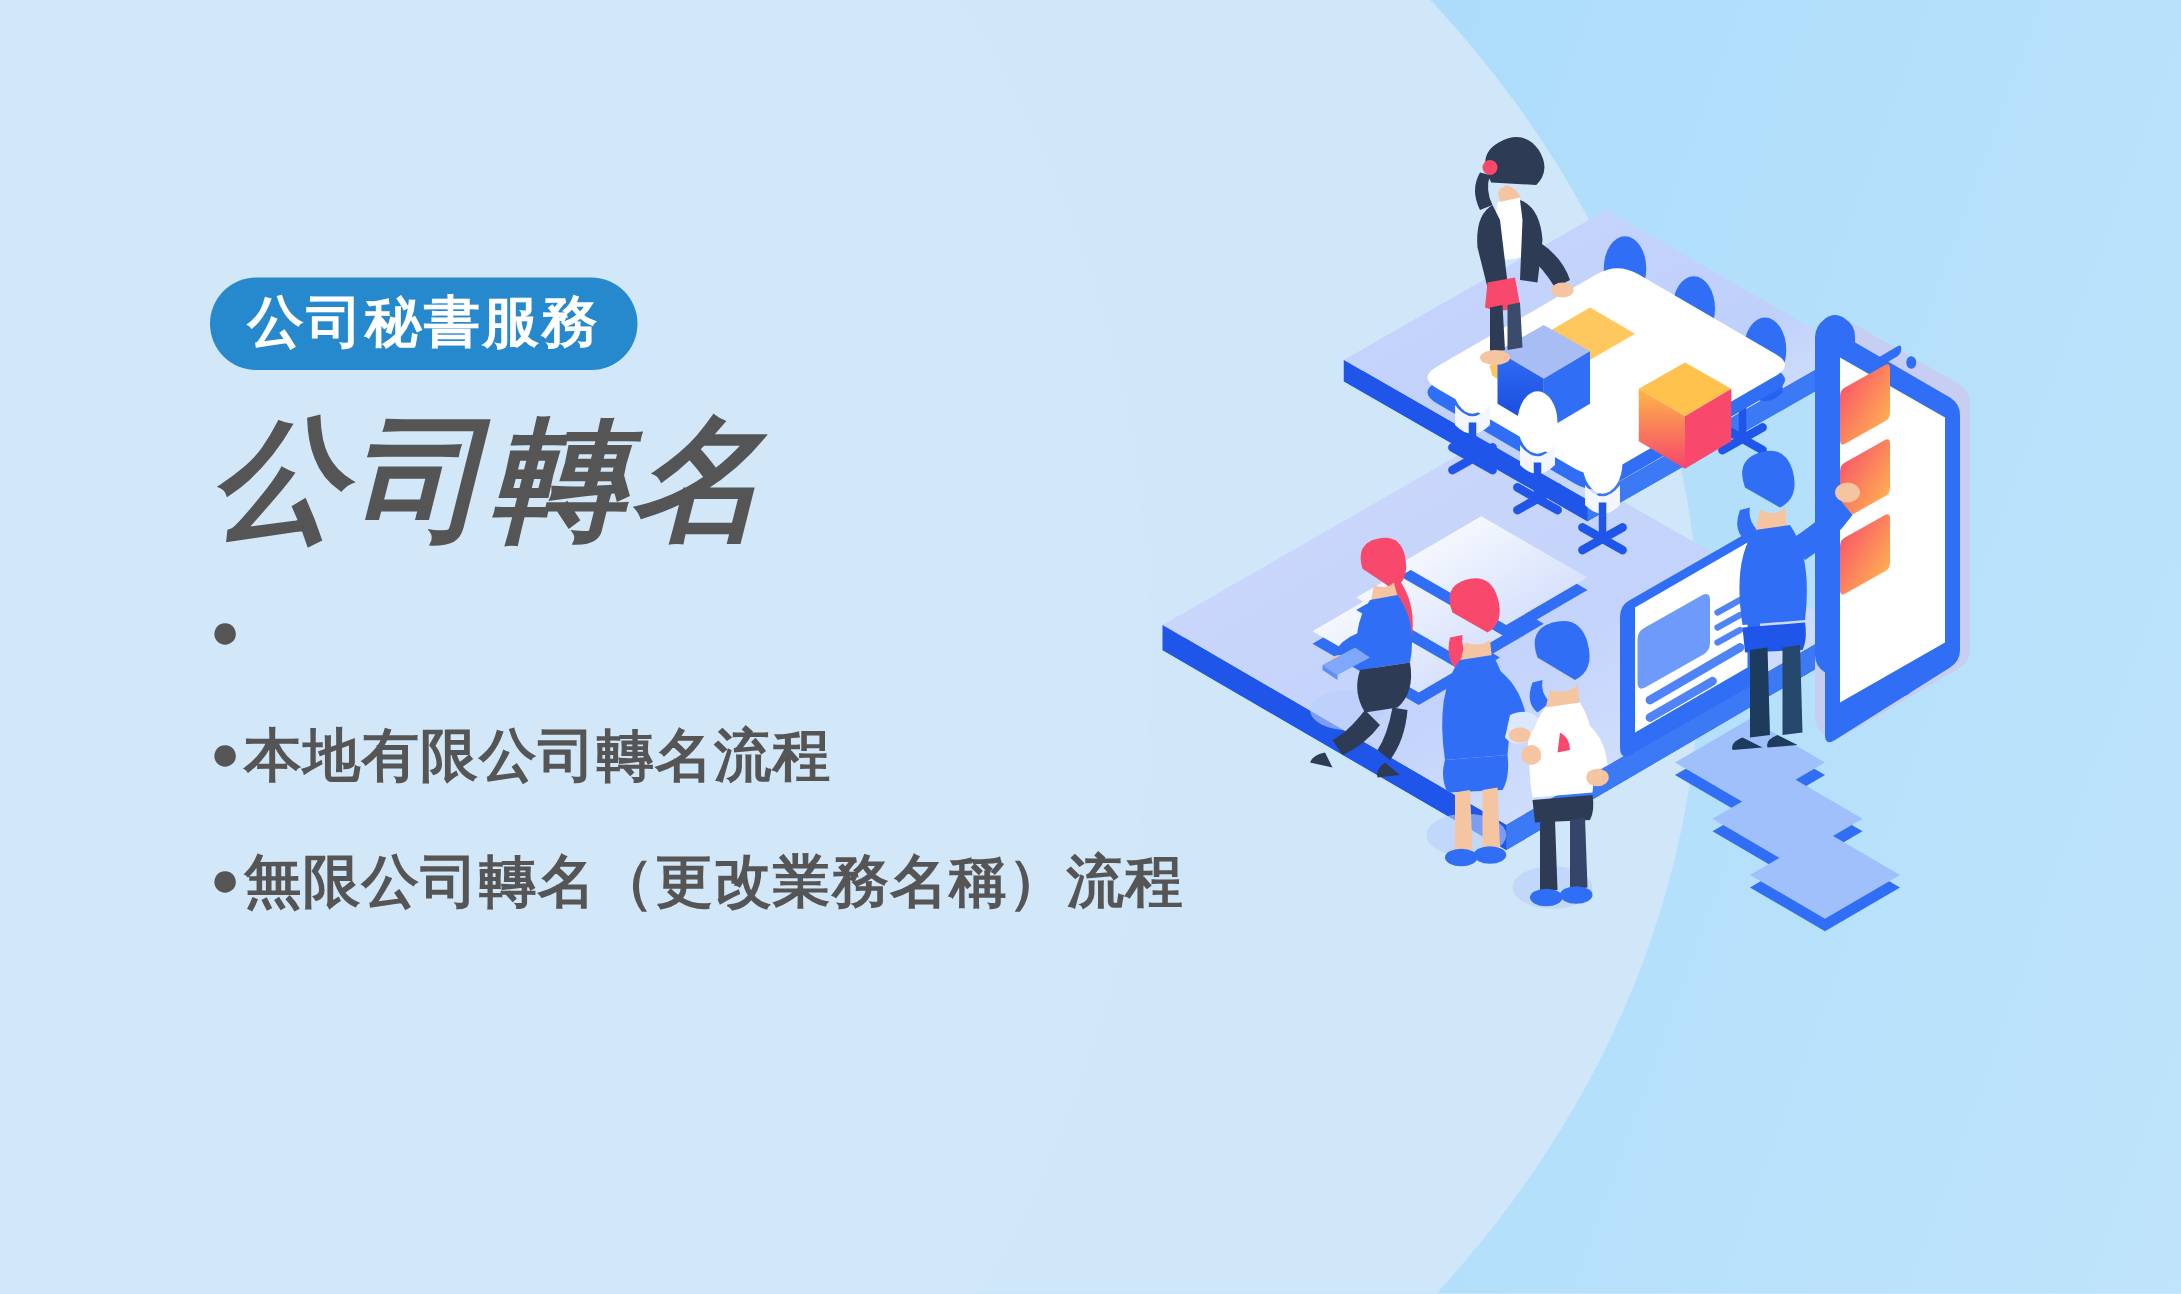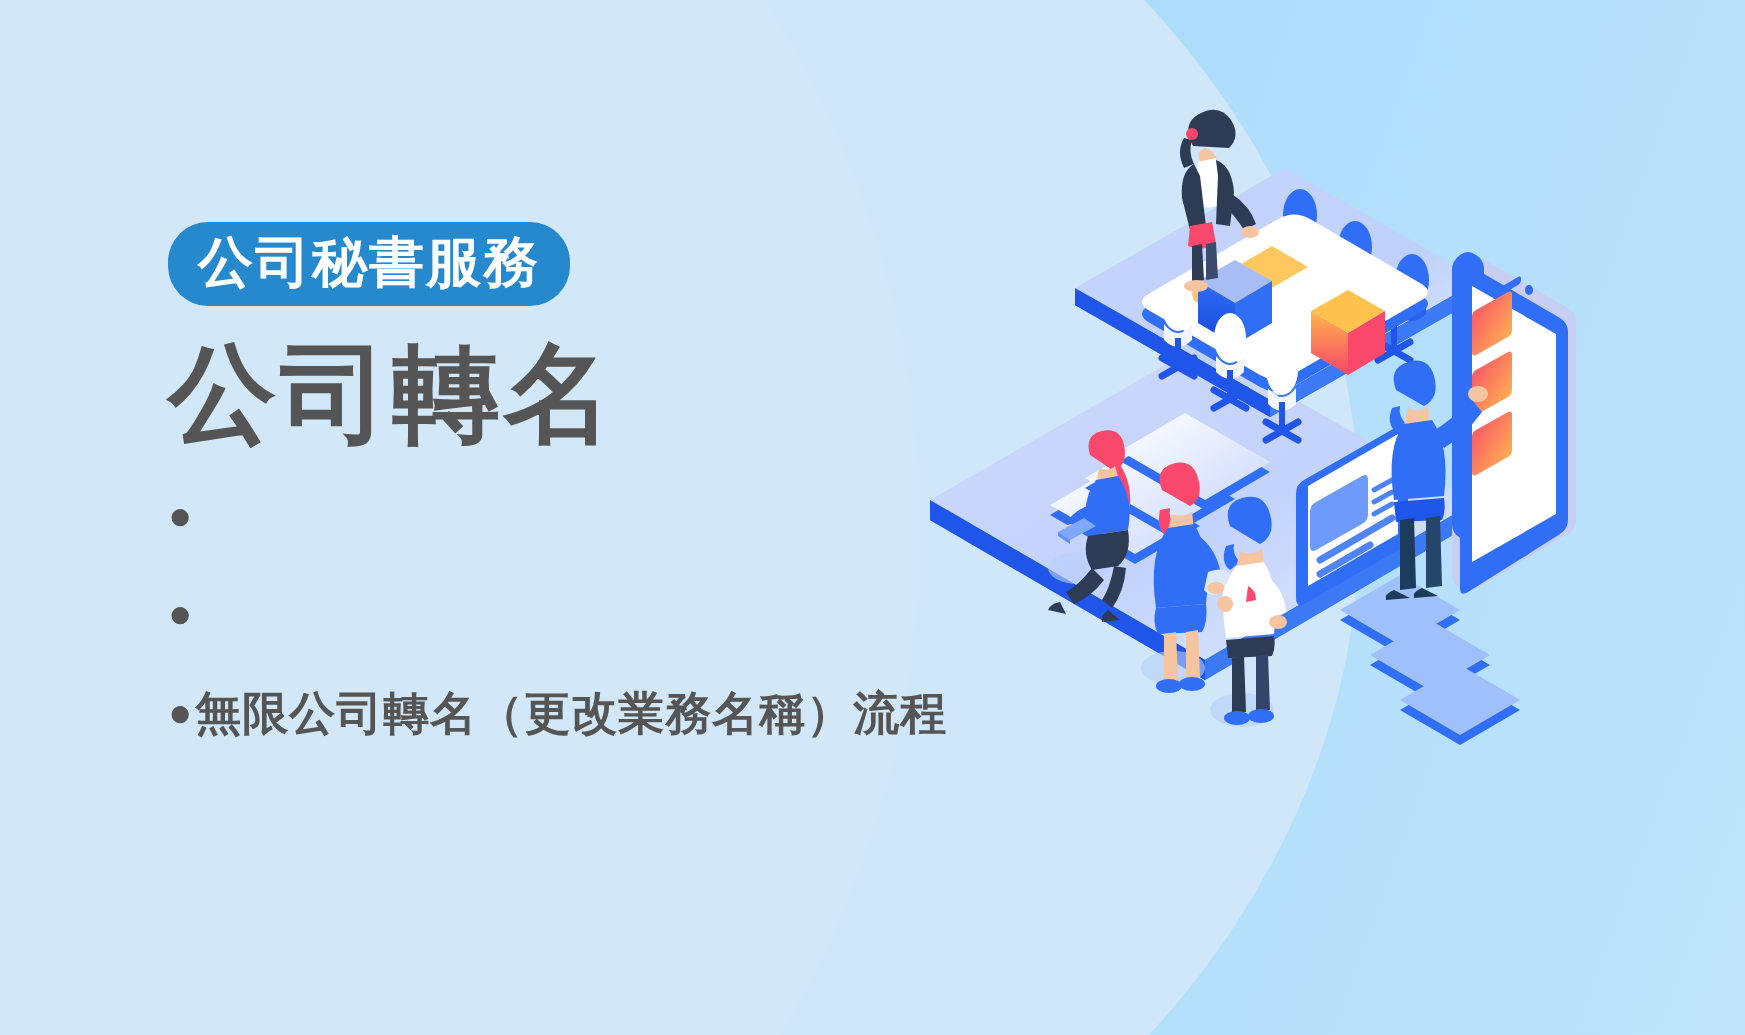--- a/index.html
+++ b/index.html
@@ -44,34 +44,35 @@
   .content {
     position: absolute;
     left: 168px;
     top: 222px;
     width: 820px;
   }
   .badge {
     display: inline-block;
     background: #2689ce;
     color: #ffffff;
-    font-size: 55px;
+    font-size: 45px;
     font-weight: bold;
     letter-spacing: 2px;
     padding: 13px 30px 16px 30px;
     border-radius: 40px;
     line-height: 1;
   }
   .headline {
     margin-top: 30px;
     color: #555555;
     font-size: 108px;
     font-weight: bold;
     letter-spacing: 4px;
     line-height: 1.08;
+    font-style: italic;
   }
   .bullets {
     margin-top: 38px;
   }
   .bullet {
     display: flex;
     align-items: flex-start;
     color: #555555;
     font-size: 46px;
     font-weight: bold;
@@ -113,20 +114,21 @@
     <div class="headline">公司轉名</div>
 
     <div class="bullets">
 
       <div class="bullet">
         <span class="bullet-dot">●</span>
       </div>
 
       <div class="bullet">
         <span class="bullet-dot">●</span>
+        <span>本地有限公司轉名流程</span>
       </div>
 
       <div class="bullet">
         <span class="bullet-dot">●</span>
         <span>無限公司轉名（更改業務名稱）流程</span>
       </div>
 
     </div>
   </div>
 

